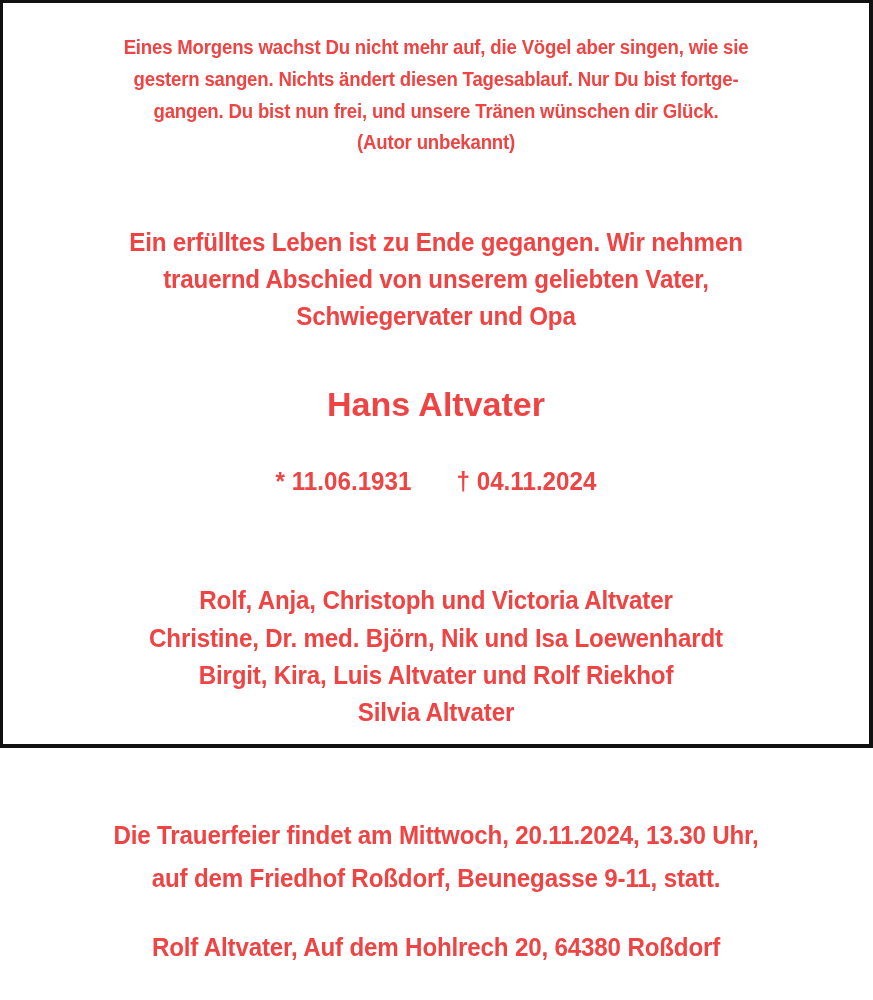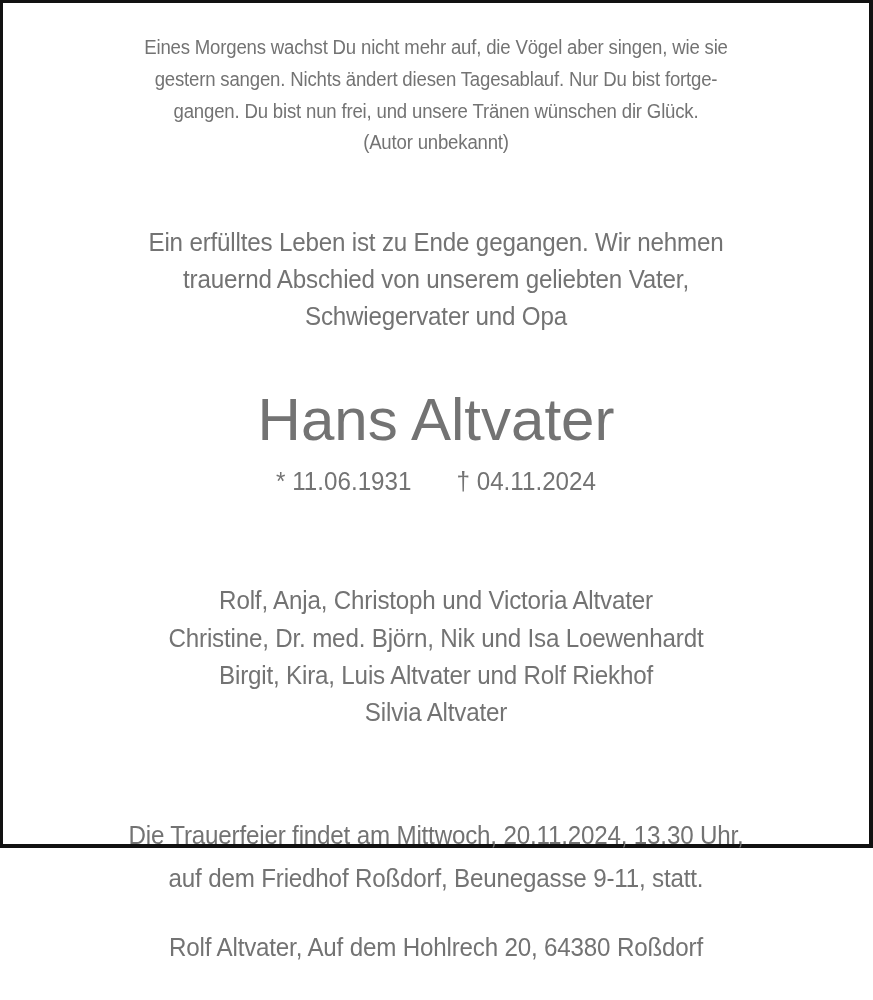--- a/index.html
+++ b/index.html
@@ -11,29 +11,30 @@
       width: 873px;
       height: 1000px;
       overflow: hidden;
       position: relative;
     }
     .notice {
       position: absolute;
       left: 0;
       top: 0;
       width: 873px;
-      height: 848px;
+      height: 748px;
       box-sizing: border-box;
       border: 3px solid #111111;
       border-right-width: 4px;
       border-bottom-width: 4px;
       background: #ffffff;
-      color: #737373;
+      color: #ef4444;
       font-family: "Liberation Sans", "DejaVu Sans", sans-serif;
       text-align: center;
+      font-weight: bold;
     }
     .line {
       position: absolute;
       left: 0;
       right: 0;
       white-space: nowrap;
       text-align: center;
       letter-spacing: -0.2px;
     }
     .poem .line {
@@ -42,21 +43,21 @@
     }
     .intro .line, .family .line, .ceremony .line, .address .line {
       font-size: 26px;
       transform: scaleX(0.93);
     }
     .name {
       position: absolute;
       left: 0;
       right: 0;
       top: 382px;
-      font-size: 60px;
+      font-size: 34px;
       text-align: center;
       letter-spacing: 0px;
       white-space: nowrap;
     }
     .dates {
       position: absolute;
       left: 0;
       right: 0;
       top: 463px;
       font-size: 26px;

